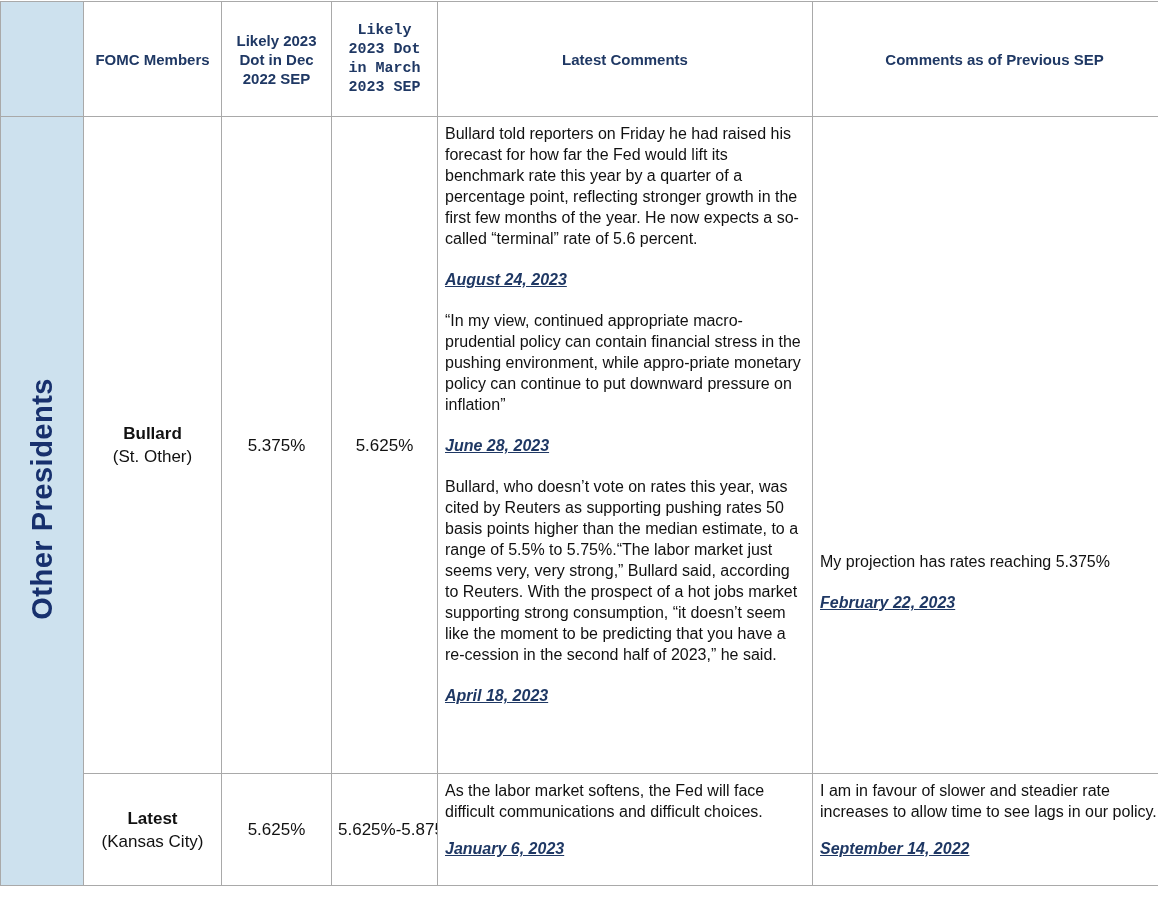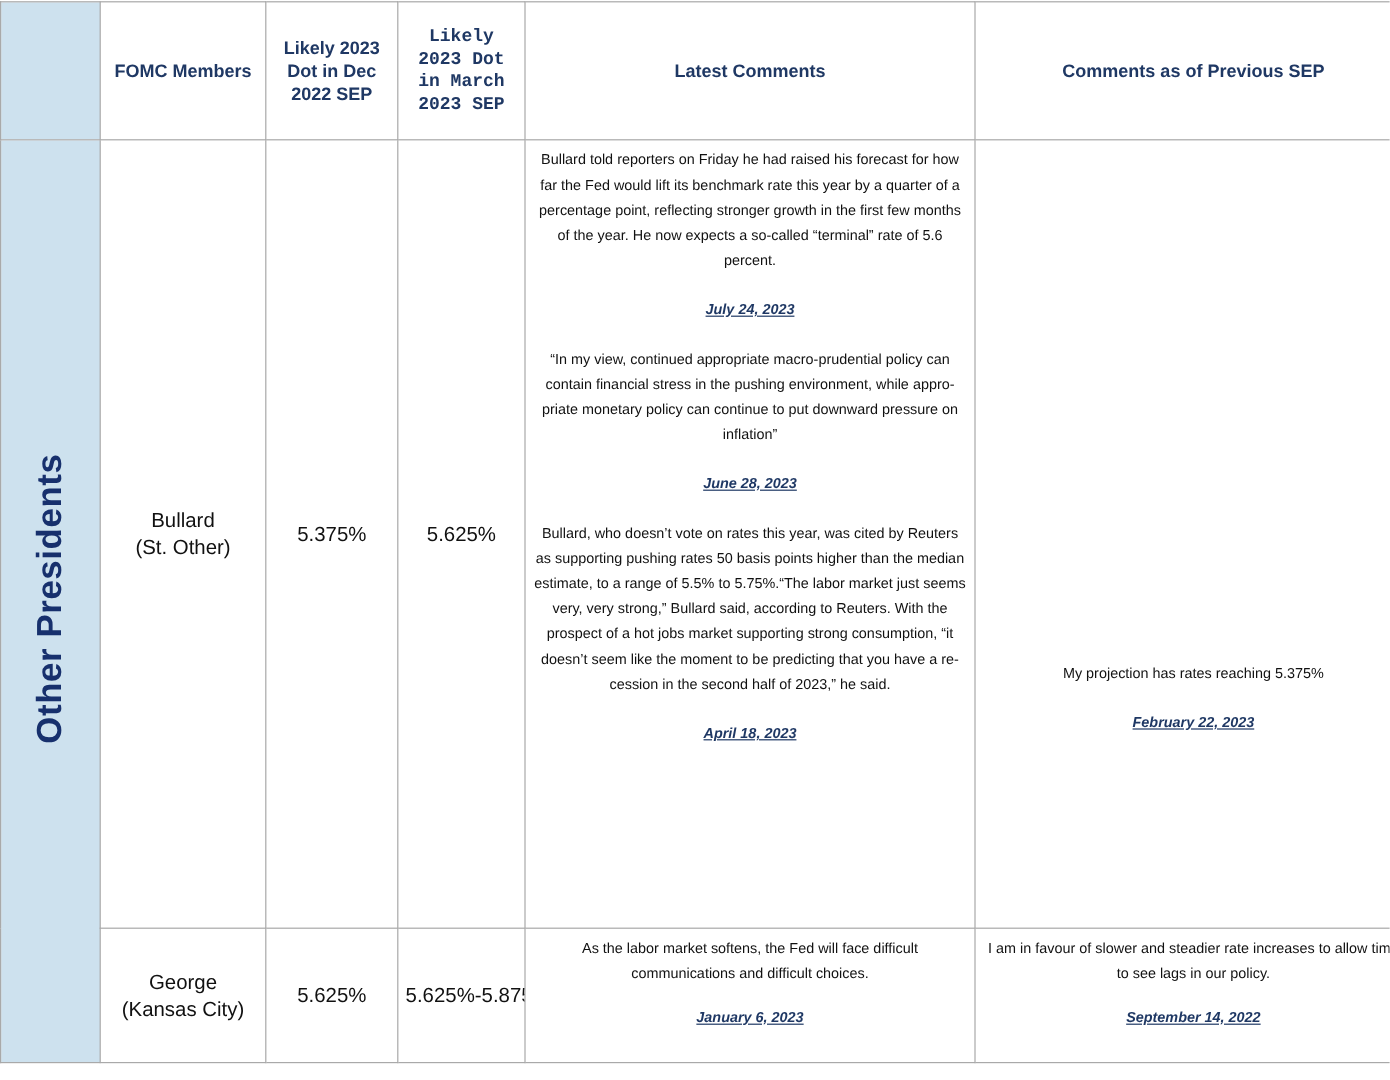--- a/index.html
+++ b/index.html
@@ -67,26 +67,26 @@
     white-space: nowrap;
   }
   
   td.member, td.dot {
     vertical-align: middle;
     text-align: center;
     font-size: 17px;
     line-height: 23px;
     padding: 2px 6px;
   }
-  .mname { font-weight: normal; }
+  .mname { font-weight: bold; }
   
   td.comments {
     vertical-align: top;
-    text-align: center;
-    font-size: 12px;
+    text-align: left;
+    font-size: 16px;
     line-height: 21px;
     padding: 6px 7px 0 7px;
     margin-top: 12px;
   }
   td.prev-bullard { padding-top: 434px; }
   td.comments p.para     { margin: 0 0 20px 0; }
   td.comments p.dateline { margin: 0 0 20px 0; }
   td.comments-george p.para     { margin: 0 0 16px 0; }
   td.comments-george p.dateline { margin: 0; }
   .date {
@@ -126,35 +126,35 @@
         <span class="vtext">Other Presidents</span>
       </td>
       <td class="member">
         <div class="mname">Bullard</div>
         <div class="mloc">(St. Other)</div>
       </td>
       <td class="dot">5.375%</td>
       <td class="dot">5.625%</td>
       <td class="comments">
         <p class="para">Bullard told reporters on Friday he had raised his forecast for how far the Fed would lift its benchmark rate this year by a quarter of a percentage point, reflecting stronger growth in the first few months of the year. He now expects a so-called “terminal” rate of 5.6 percent.</p>
-        <p class="dateline"><span class="date">July 24, 2023</span></p>
+        <p class="dateline"><span class="date">August 24, 2023</span></p>
         <p class="para">“In my view, continued appropriate macro-prudential policy can contain financial stress in the pushing environment, while appro-priate monetary policy can continue to put downward pressure on inflation”</p>
         <p class="dateline"><span class="date">June 28, 2023</span></p>
         <p class="para">Bullard, who doesn’t vote on rates this year, was cited by Reuters as supporting pushing rates 50 basis points higher than the median estimate, to a range of 5.5% to 5.75%.“The labor market just seems very, very strong,” Bullard said, according to Reuters. With the prospect of a hot jobs market supporting strong consumption, “it doesn’t seem like the moment to be predicting that you have a re-cession in the second half of 2023,” he said.</p>
         <p class="dateline"><span class="date">April 18, 2023</span></p>
       </td>
       <td class="comments prev-bullard">
         <p class="para">My projection has rates reaching 5.375%</p>
         <p class="dateline"><span class="date">February 22, 2023</span></p>
       </td>
     </tr>
 
     <tr class="row-george">
       <td class="member">
-        <div class="mname">George</div>
+        <div class="mname">Latest</div>
         <div class="mloc">(Kansas City)</div>
       </td>
       <td class="dot">5.625%</td>
       <td class="dot">5.625%-5.875%</td>
       <td class="comments comments-george">
         <p class="para">As the labor market softens, the Fed will face difficult communications and difficult choices.</p>
         <p class="dateline"><span class="date">January 6, 2023</span></p>
       </td>
       <td class="comments comments-george">
         <p class="para">I am in favour of slower and steadier rate increases to allow time to see lags in our policy.</p>

